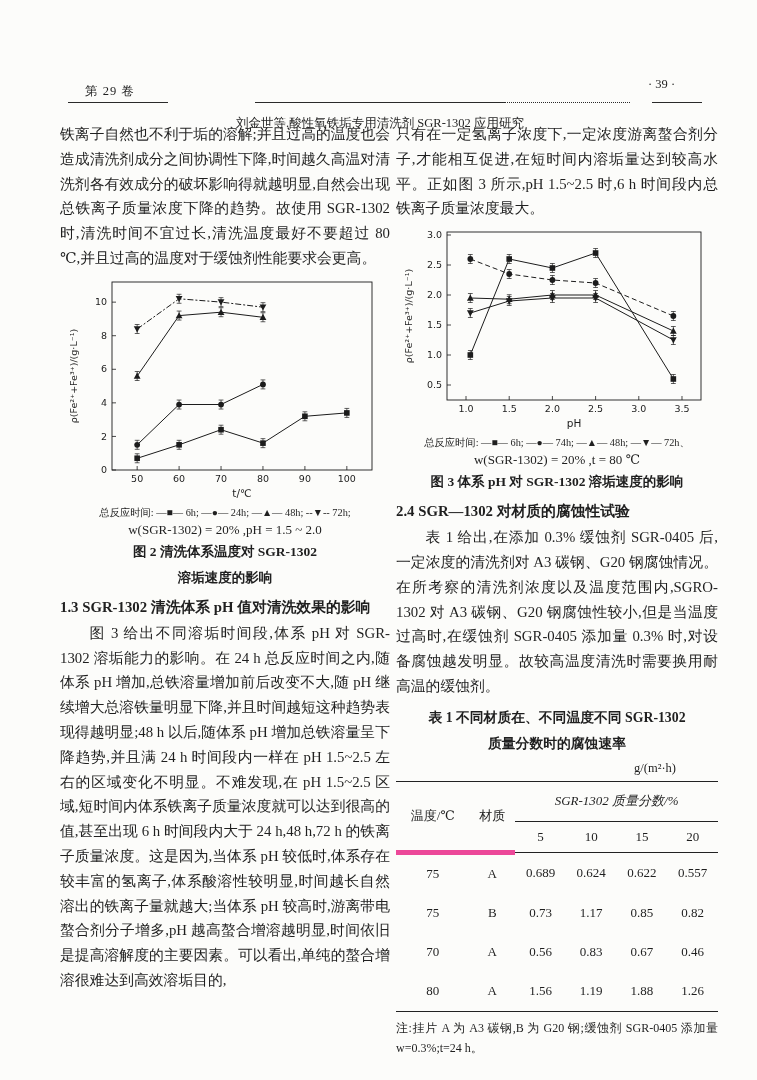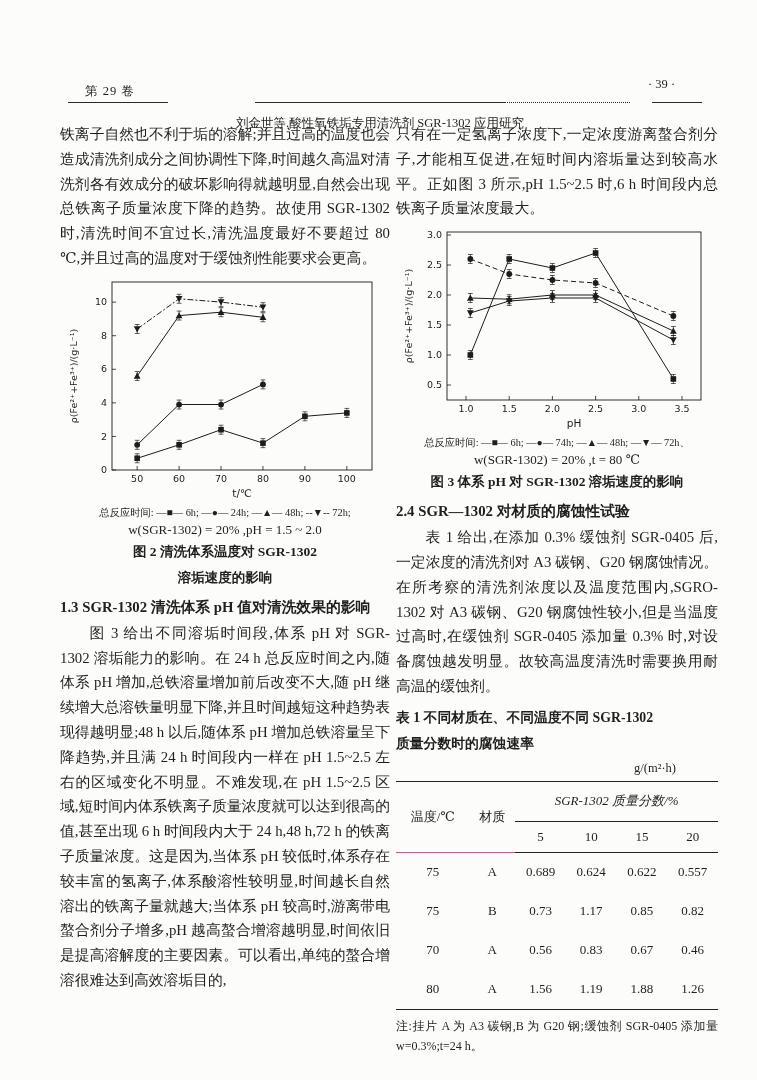--- a/index.html
+++ b/index.html
@@ -24,28 +24,28 @@
   .para{margin:0 0 2px 0;}
   .para.indent{text-indent:2em;}
   .sec-heading{font-weight:bold;font-size:14.8px;margin:4px 0 2px 0;text-align:left;line-height:24px;}
   
   .figure{text-align:center;margin:2px 0 0 0;}
   .fig-legend{font-size:10.3px;line-height:15px;text-align:center;white-space:nowrap;}
   .fig-cond{font-size:13px;line-height:19px;text-align:center;}
   .fig-caption{font-size:13.5px;font-weight:bold;line-height:26px;text-align:center;}
   svg.chart{display:block;margin:0 auto;}
   
-  .tbl-title{font-size:13.8px;font-weight:bold;line-height:26px;margin-top:6px;}
+  .tbl-title{font-size:13.8px;font-weight:bold;text-align:center;line-height:26px;margin-top:6px;}
   .tbl-unit{font-size:12.5px;text-align:right;padding-right:42px;line-height:22px;}
   table.data-table{width:100%;border-collapse:collapse;font-size:13px;margin-top:2px;
     border-top:1.6px solid #222;border-bottom:1.6px solid #222;}
   table.data-table th,table.data-table td{font-weight:normal;text-align:center;padding:7px 2px;}
   th.spanner{border-bottom:1px solid #222;padding:4px 2px;font-style:italic;}
   tr.subhead th{border-bottom:1px solid #222;padding:3px 2px;}
-  th.rowspan-head{border-bottom:1px solid #ec4899;}
+  th.rowspan-head{border-bottom:5px solid #ec4899;}
   .tbl-note{font-size:12px;line-height:20px;text-align:justify;margin-top:6px;}
   
   .watermark{position:absolute;left:56px;top:1100px;font-size:15px;font-weight:bold;
     color:#a21caf;letter-spacing:2px;font-family:"Liberation Sans","DejaVu Sans",sans-serif;}
 </style>
 </head>
 <body>
 
 <div class="page">
 

